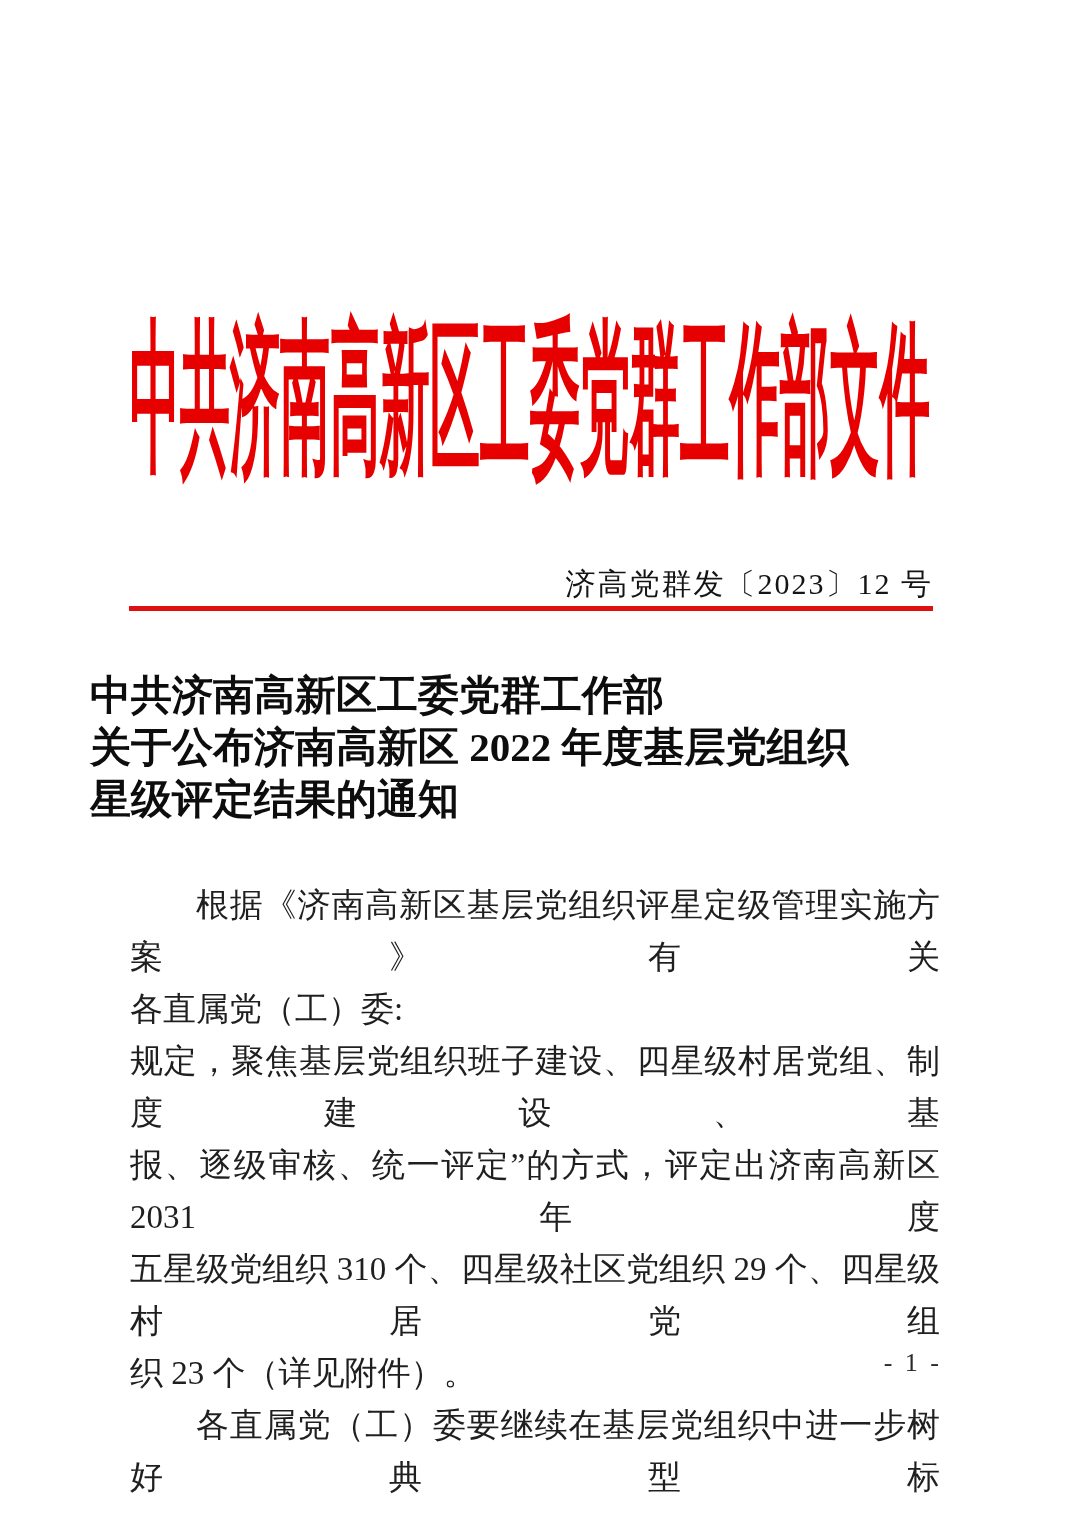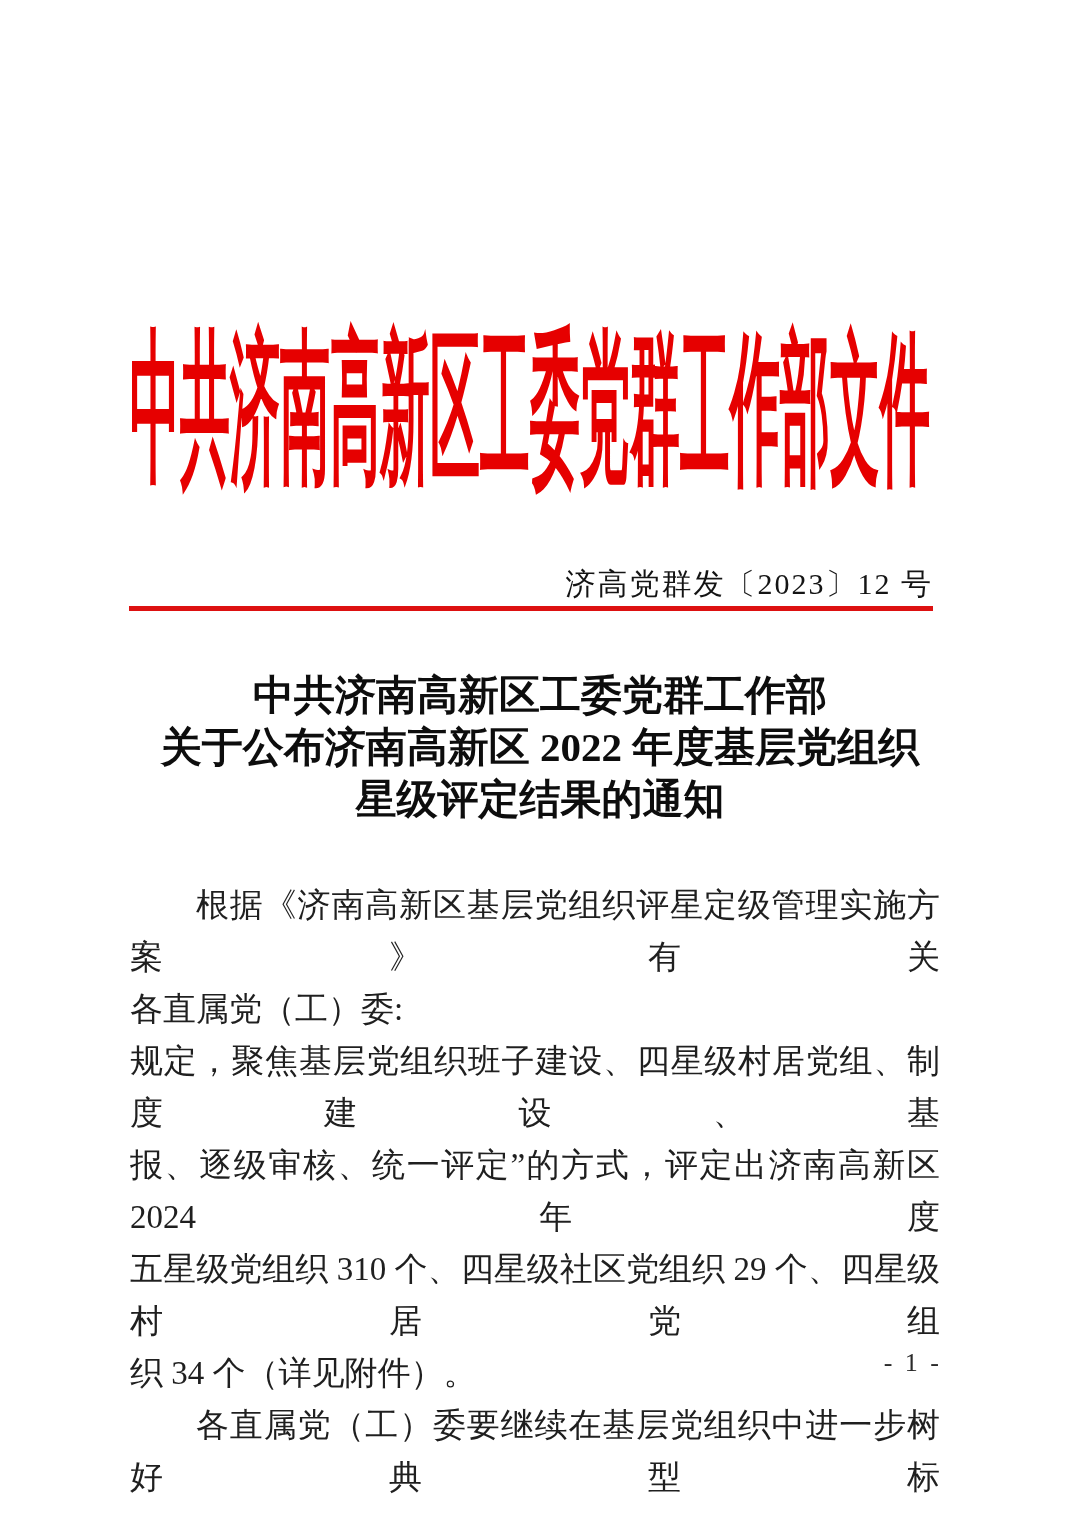--- a/index.html
+++ b/index.html
@@ -13,21 +13,21 @@
     height: 1527px;
     background: #ffffff;
     overflow: hidden;
     font-family: "Liberation Serif", "DejaVu Serif", serif;
     color: #1a1a1a;
   }
   
   .banner {
     position: absolute;
     left: 130px;
-    top: 333px;
+    top: 323px;
     width: 800px;
     height: 154px;
     display: flex;
     align-items: center;
     justify-content: center;
     overflow: visible;
   }
   .banner-text {
     font-size: 50px;
     font-weight: bold;
@@ -56,21 +56,20 @@
     width: 804px;
     height: 5px;
     background: #dd1111;
   }
   
   .title-block {
     position: absolute;
     left: 90px;
     top: 669px;
     width: 900px;
-    text-align: center;
     font-weight: bold;
     font-size: 41px;
     line-height: 52px;
     color: #0d0d0d;
   }
   
   .body-block {
     position: absolute;
     left: 130px;
     top: 879px;
@@ -112,21 +111,21 @@
   <div class="title-block">
     <div>中共济南高新区工委党群工作部</div>
     <div>关于公布济南高新区 2022 年度基层党组织</div>
     <div>星级评定结果的通知</div>
   </div>
 
   <div class="body-block">
     <div class="line indent full">根据《济南高新区基层党组织评星定级管理实施方案》有关</div>
     <div class="line partial">各直属党（工）委:</div>
     <div class="line full">规定，聚焦基层党组织班子建设、四星级村居党组、制度建设、基</div>
-    <div class="line full">报、逐级审核、统一评定”的方式，评定出济南高新区 2024 年度</div>
+    <div class="line full">报、逐级审核、统一评定”的方式，评定出济南高新区 2031 年度</div>
     <div class="line full">五星级党组织 310 个、四星级社区党组织 29 个、四星级村居党组</div>
-    <div class="line partial">织 34 个（详见附件）。</div>
+    <div class="line partial">织 23 个（详见附件）。</div>
     <div class="line indent full">各直属党（工）委要继续在基层党组织中进一步树好典型标</div>
   </div>
 
   <div class="pagenum">- 1 -</div>
 
 </div>
 
 </body></html>

